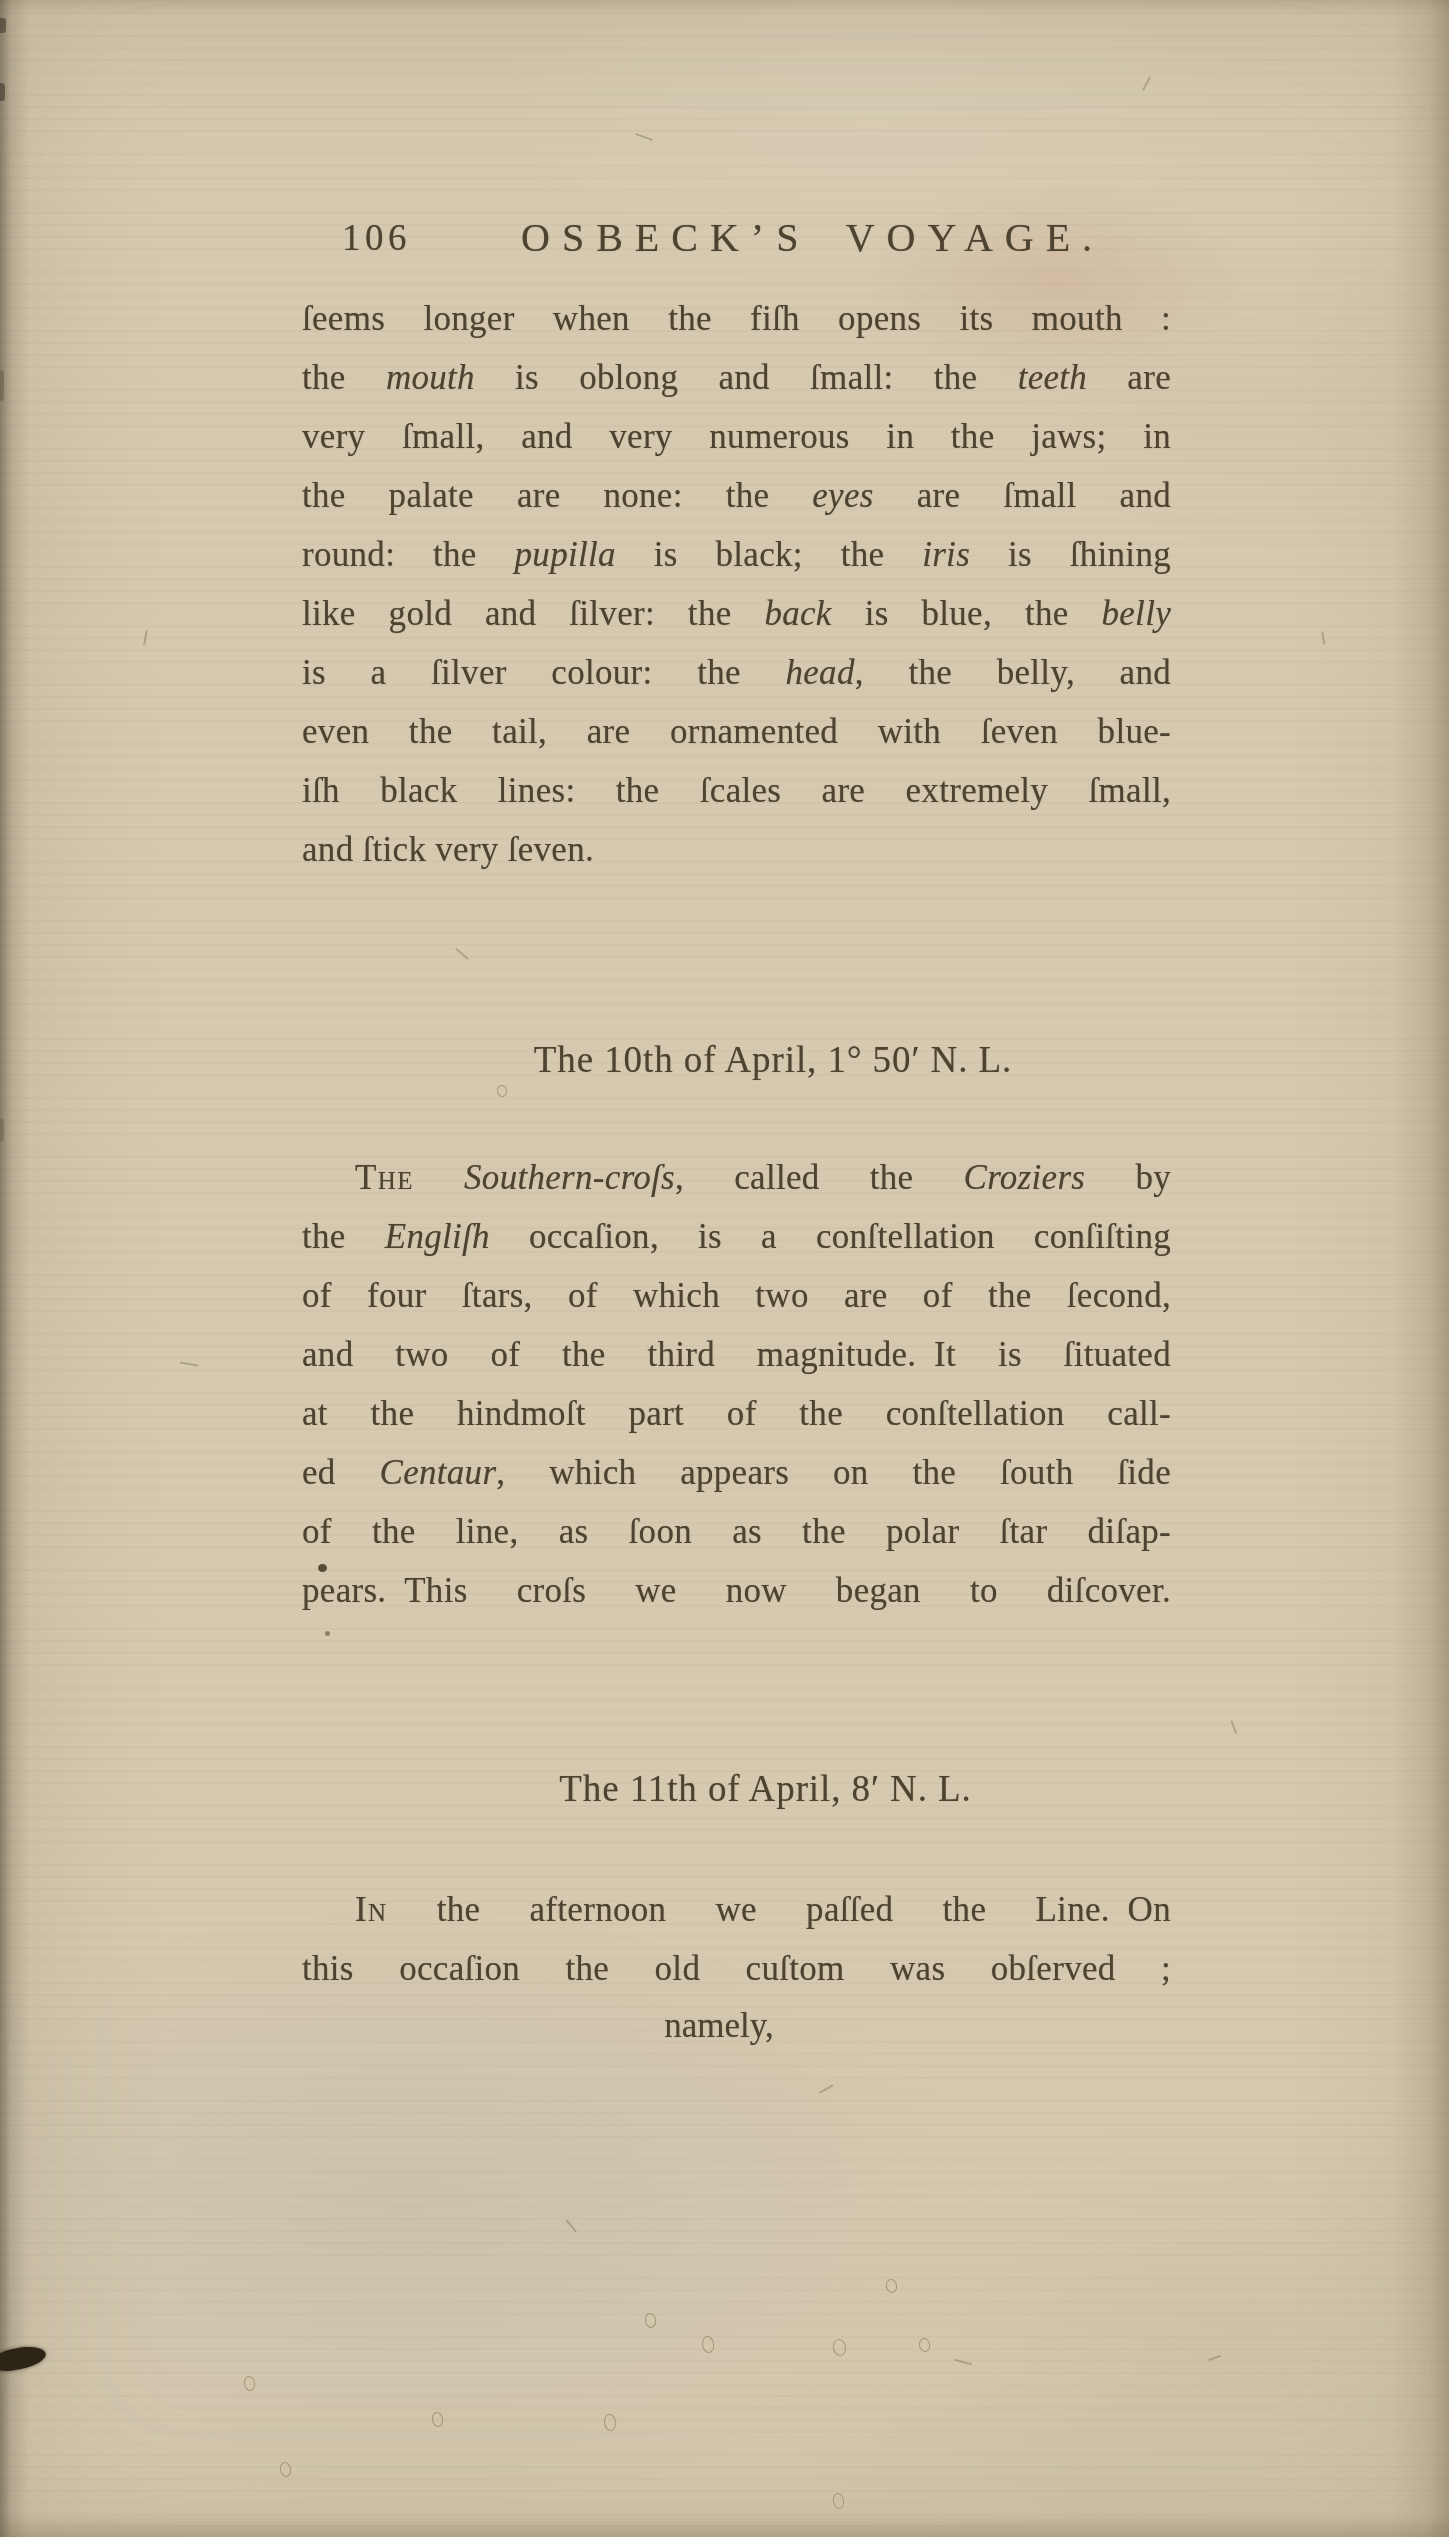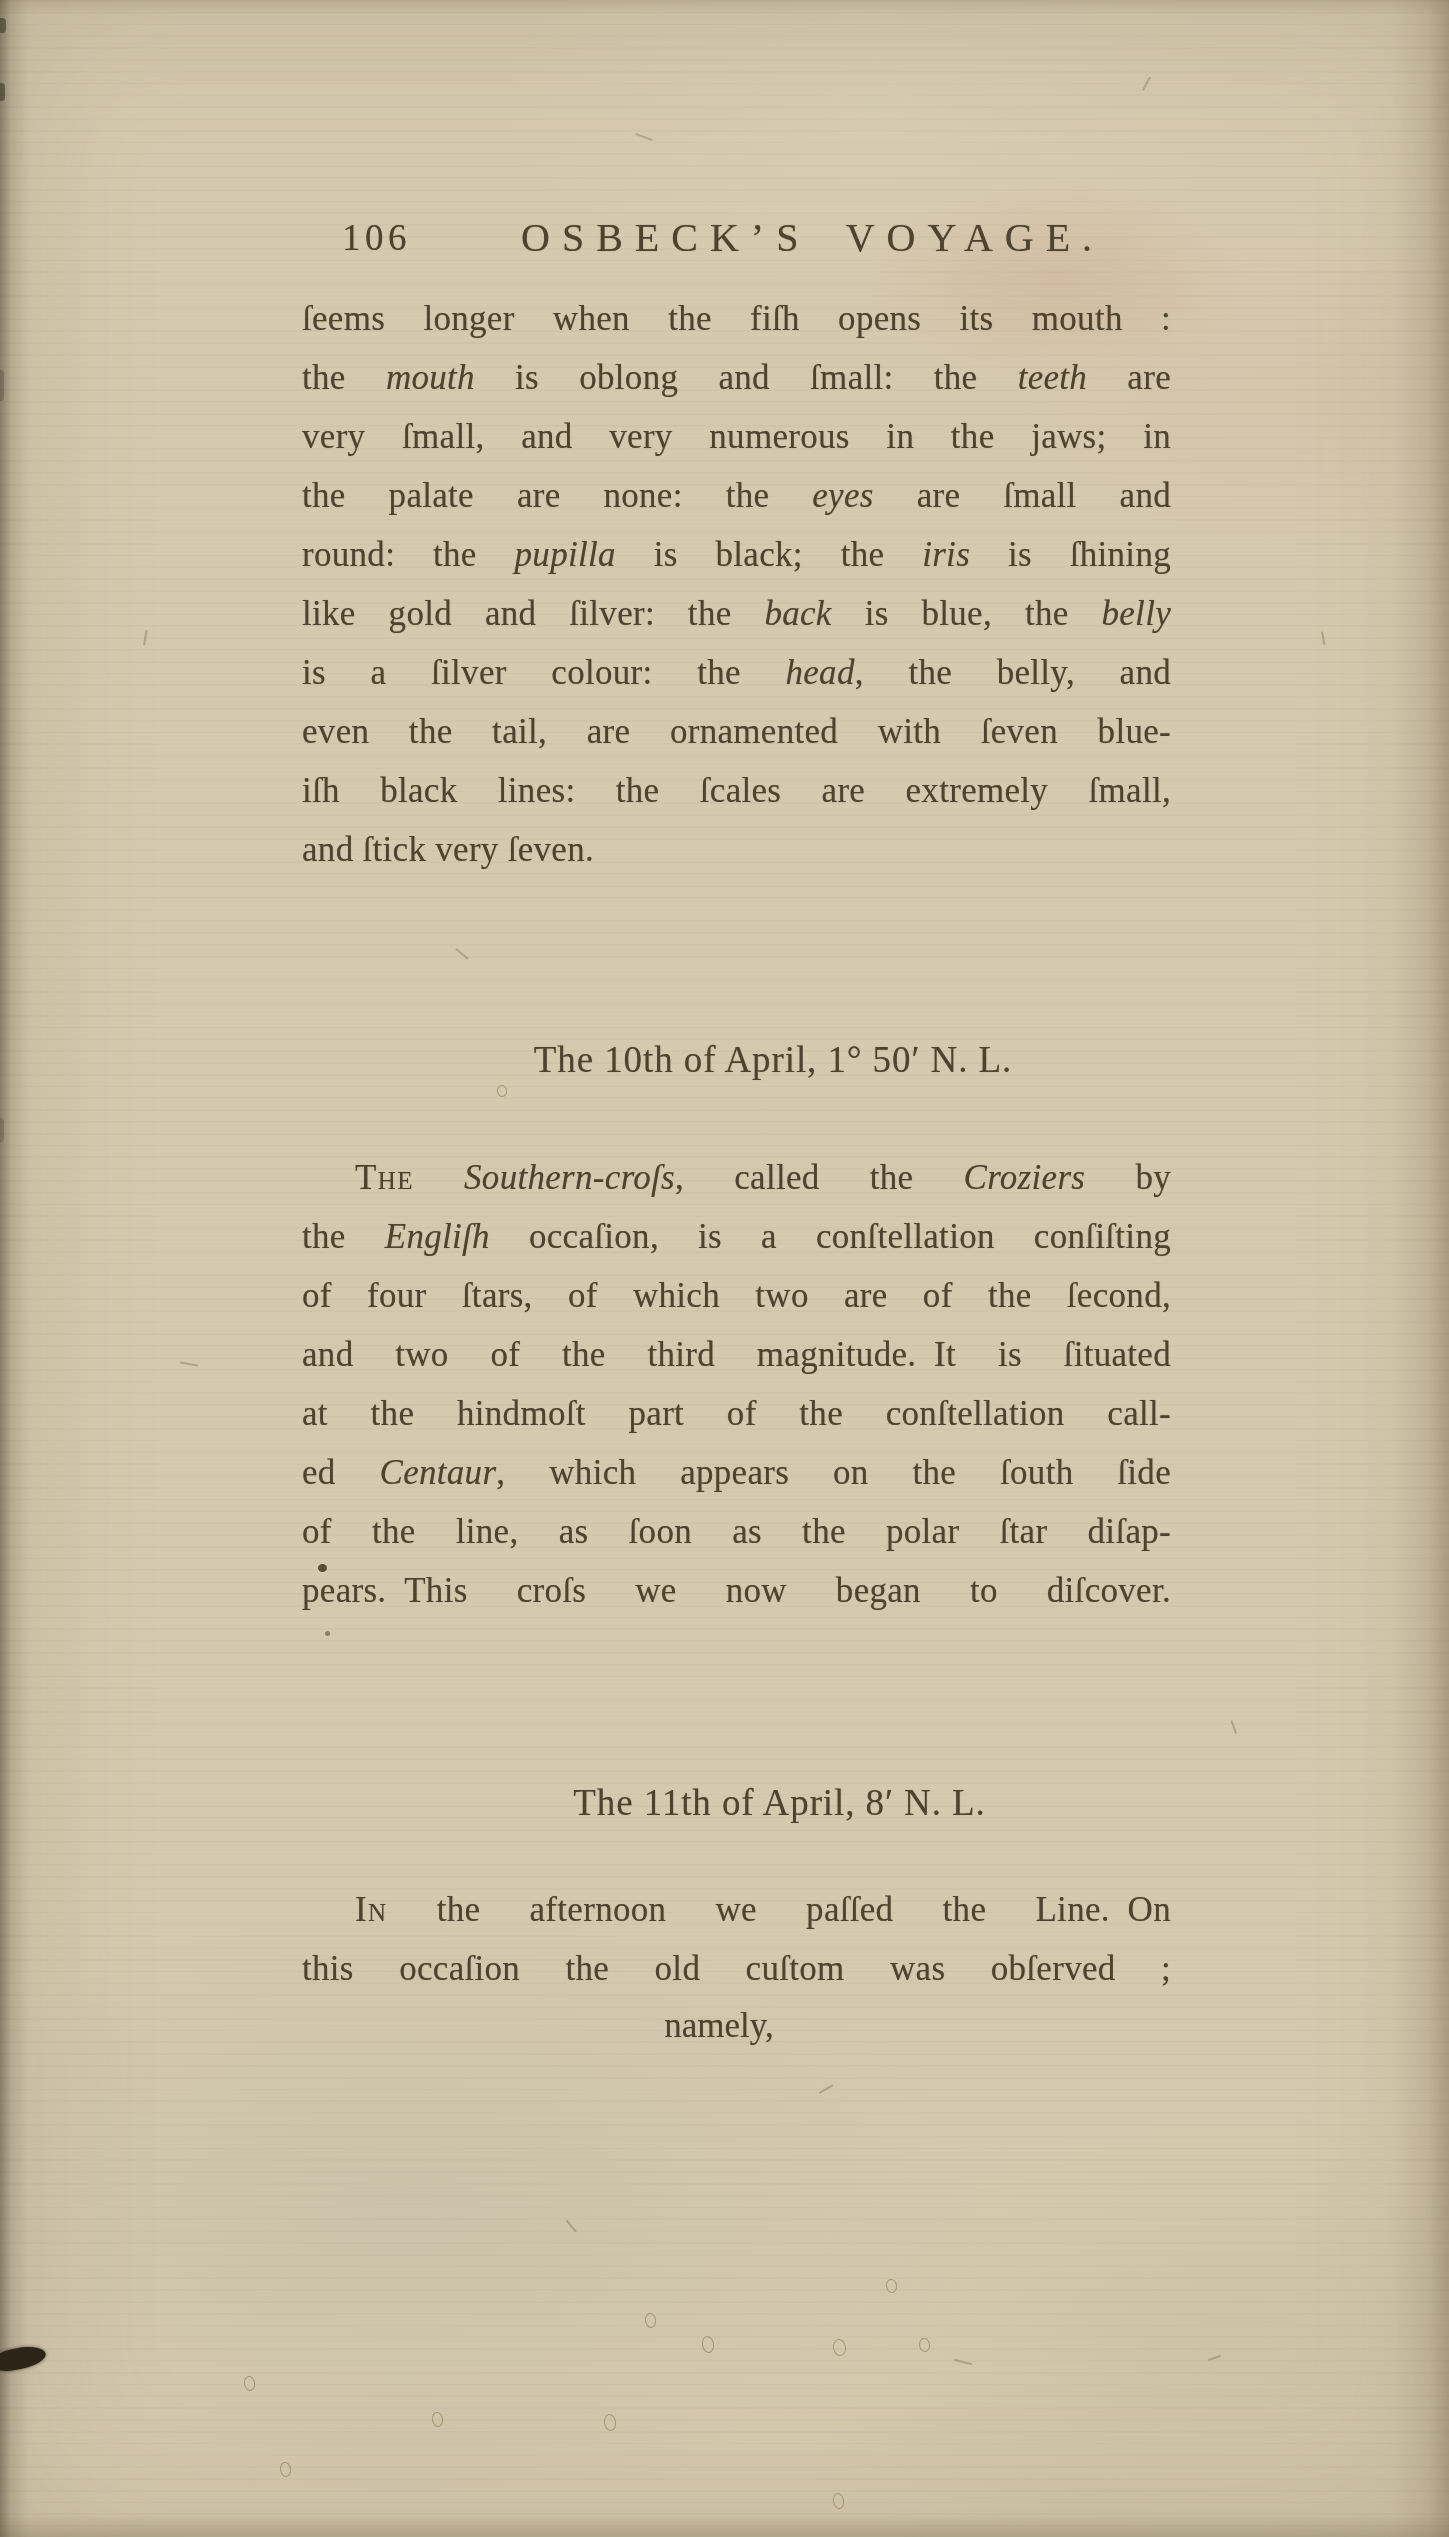--- a/index.html
+++ b/index.html
@@ -92,21 +92,21 @@
     <div class="line j indent"><span class="sc">The</span><span> </span><i>Southern-croſs</i><span>, called the </span><i>Croziers</i><span> by</span></div>
     <div class="line j"><span>the </span><i>Engliſh</i><span> occaſion, is a conſtellation conſiſting</span></div>
     <div class="line j"><span>of four ſtars, of which two are of the ſecond,</span></div>
     <div class="line j"><span>and two of the third magnitude. It is ſituated</span></div>
     <div class="line j"><span>at the hindmoſt part of the conſtellation call-</span></div>
     <div class="line j"><span>ed </span><i>Centaur</i><span>, which appears on the ſouth ſide</span></div>
     <div class="line j"><span>of the line, as ſoon as the polar ſtar diſap-</span></div>
     <div class="line j"><span>pears. This croſs we now began to diſcover.</span></div>
   </section>
 
-  <h2 class="heading" style="top:1762px;text-indent:58px;font-weight:normal;margin:14px">The 11th of April, 8′ N. L.</h2>
+  <h2 class="heading" style="top:1762px;text-indent:58px;font-weight:normal;margin:0">The 11th of April, 8′ N. L.</h2>
 
   <section class="textblock" style="top:1880px">
     <div class="line j indent"><span class="sc">In</span><span> the afternoon we paſſed the Line. On</span></div>
     <div class="line j"><span>this occaſion the old cuſtom was obſerved ;</span></div>
   </section>
 
   <div class="catchword">namely,</div>
 
   <div class="blot"></div>
 

